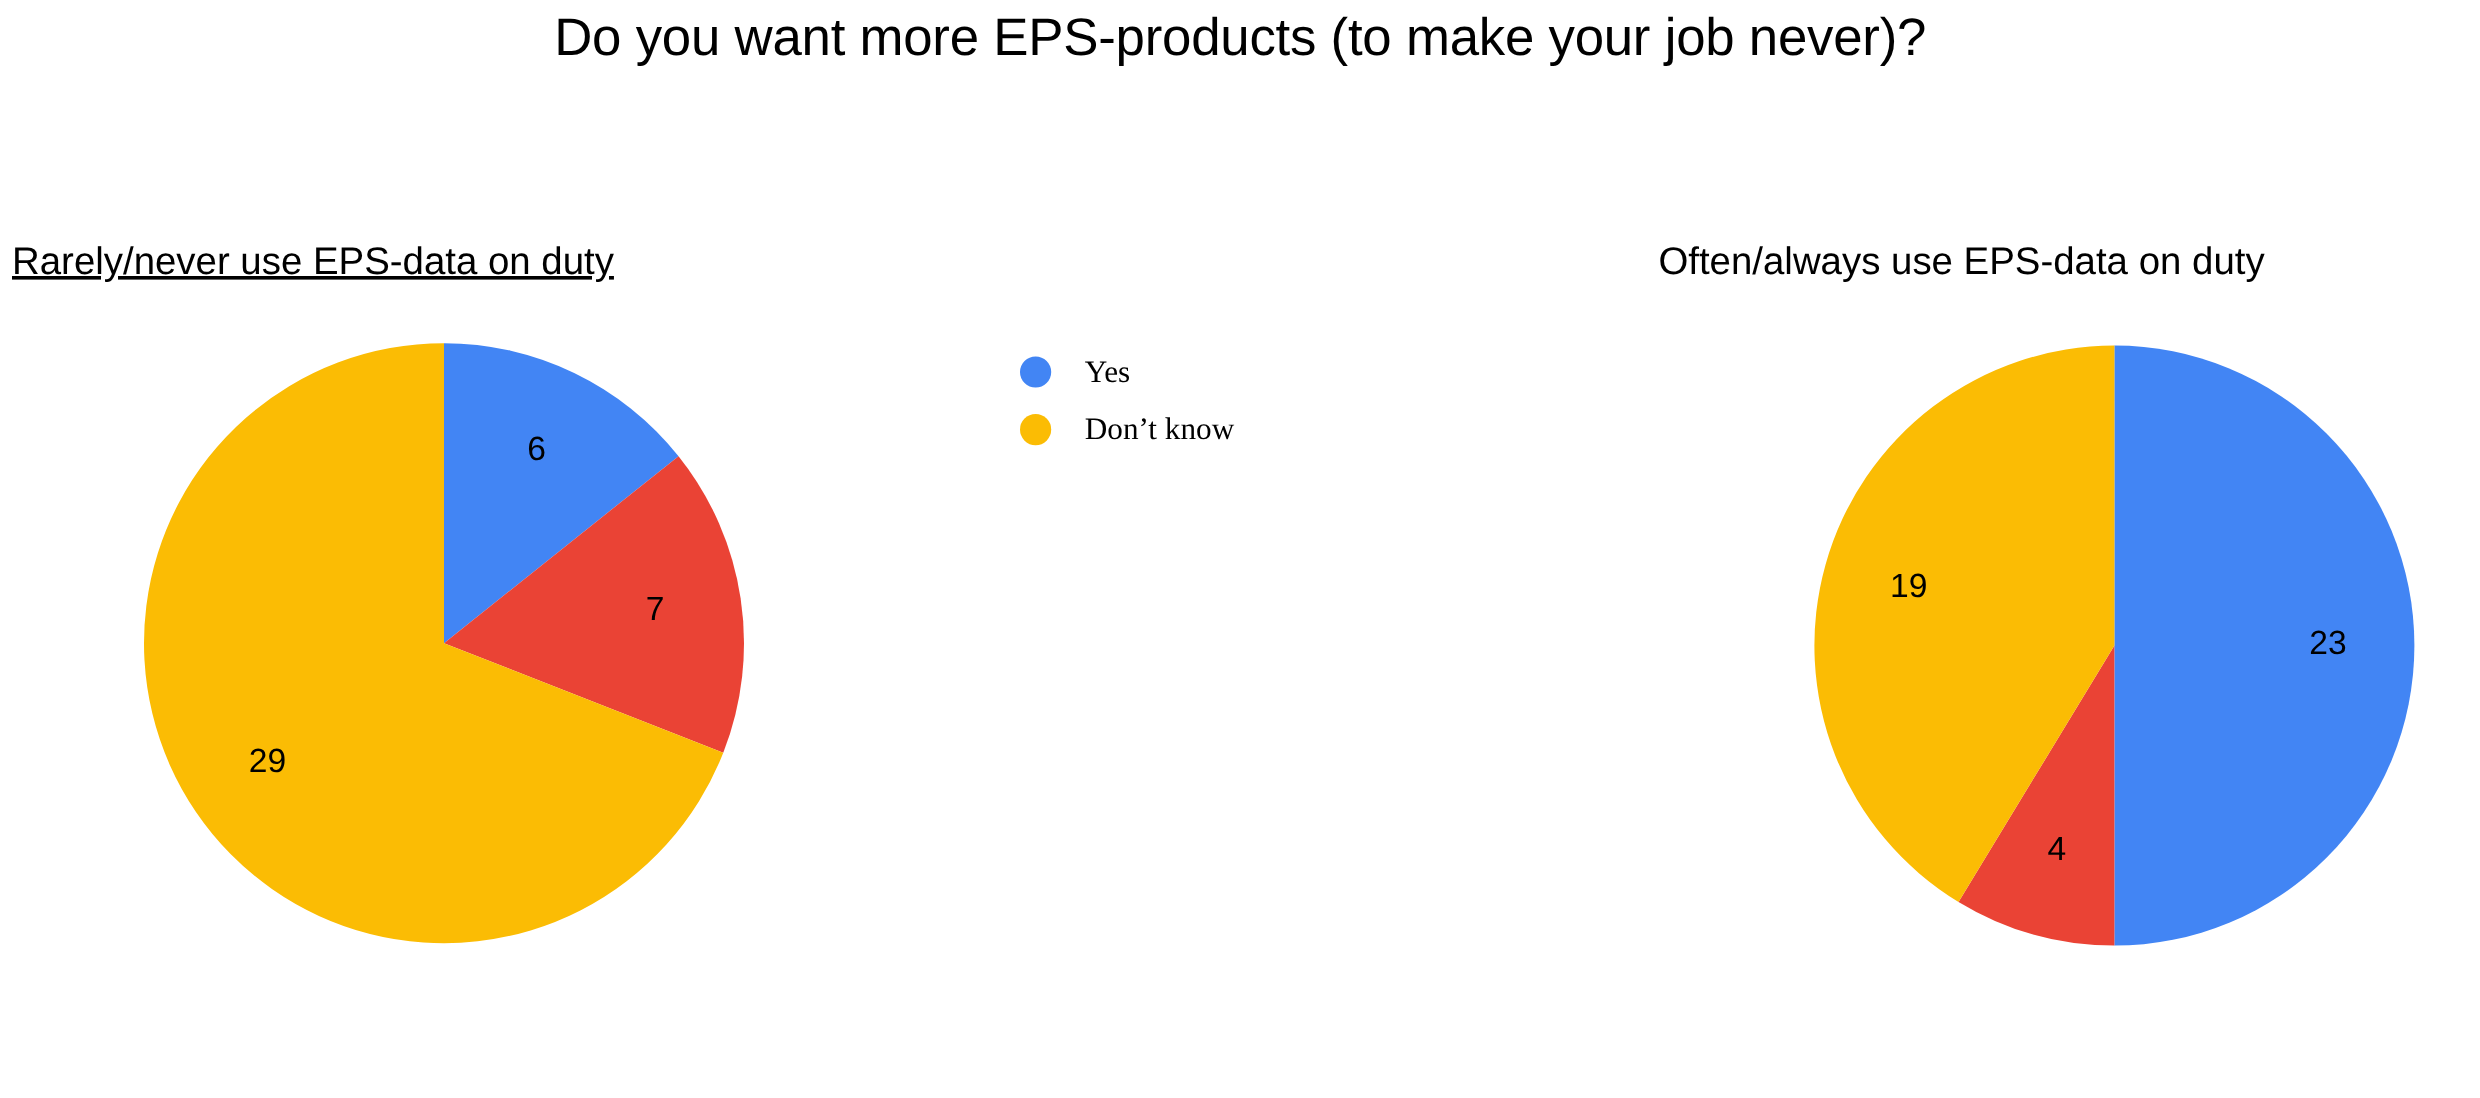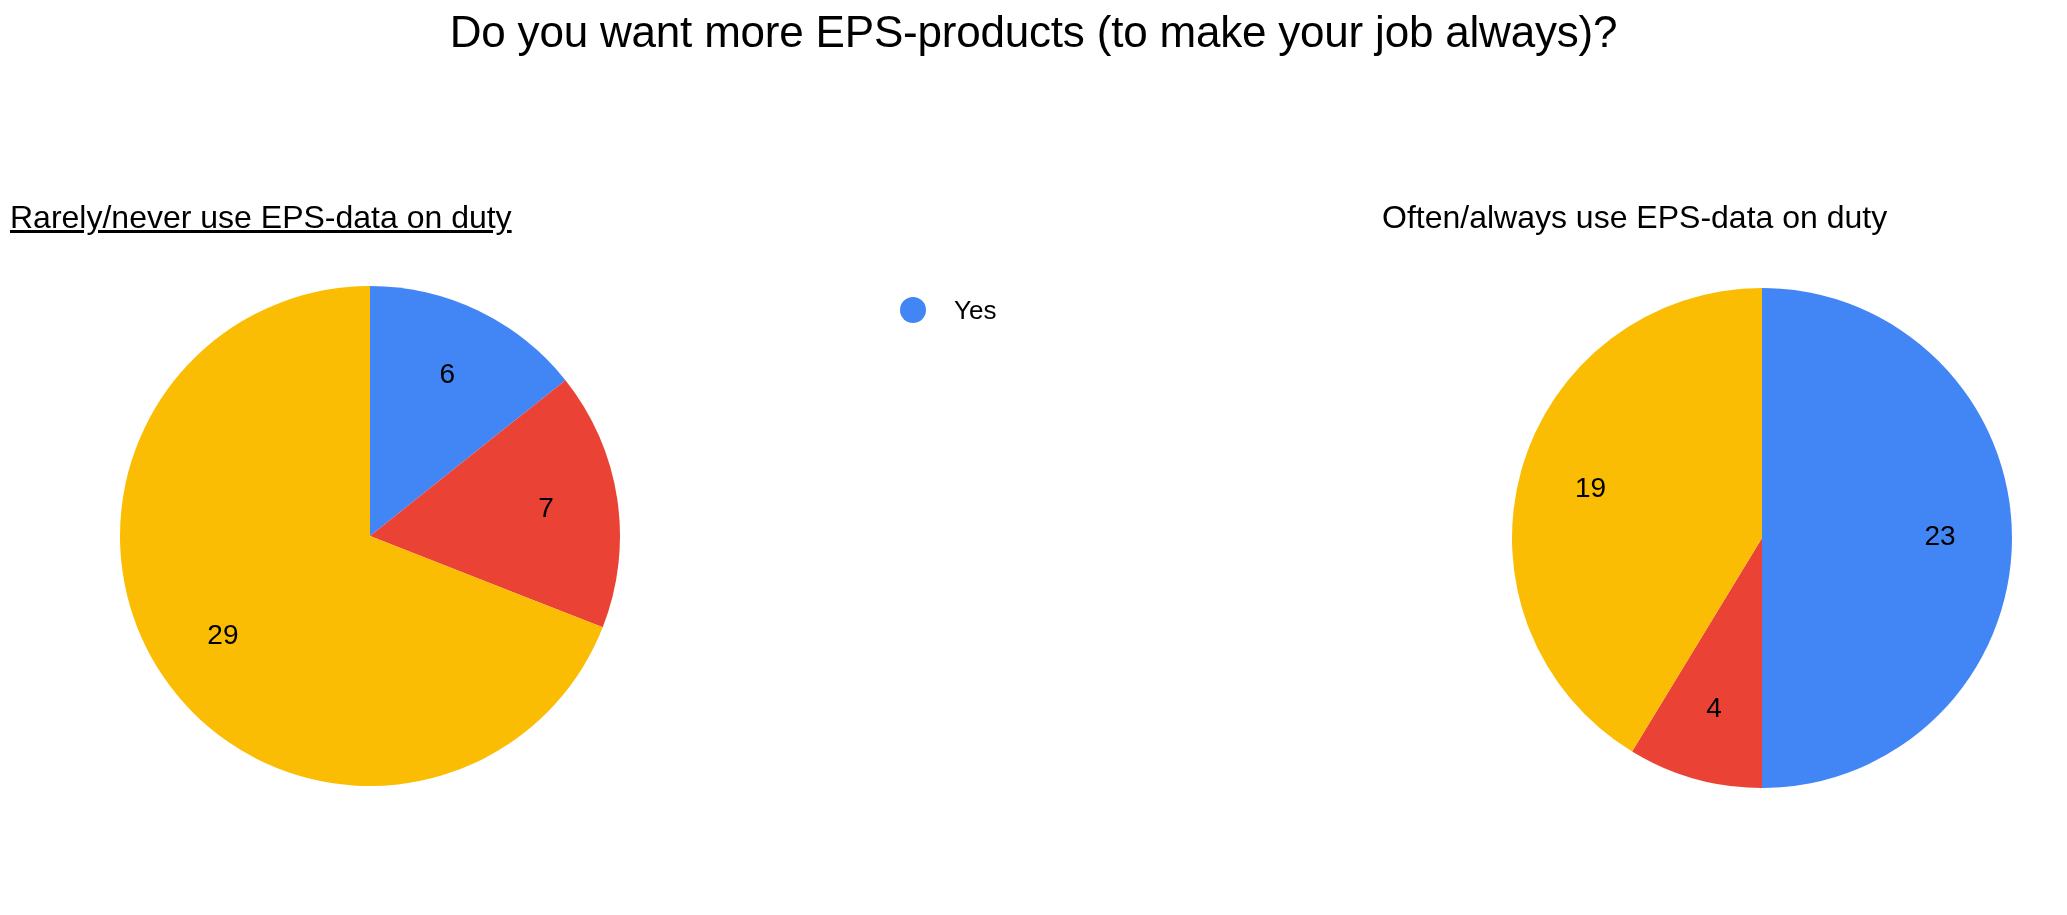--- a/index.html
+++ b/index.html
@@ -73,22 +73,23 @@
     font-size: 28px;
     fill: #000000;
     text-anchor: middle;
     dominant-baseline: middle;
   }
 
   
   #legend {
     position: absolute;
     top: 286px;
-    left: 900px;
+    left: 850px;
     width: 300px;
+    font-family: Liberation Serif, serif;
   }
   .legend-item {
     display: flex;
     align-items: center;
     height: 48px;
   }
   .legend-swatch {
     width: 26px;
     height: 26px;
     border-radius: 50%;
@@ -100,21 +101,21 @@
     line-height: 1;
     color: #000000;
     white-space: nowrap;
   }
 </style>
 </head>
 <body>
 
 <div id="chart-root">
 
-  <div class="chart-title" id="chart-title">Do you want more EPS-products (to make your job always)?</div>
+  <div class="chart-title" id="chart-title">Do you want more EPS-products (to make your job never)?</div>
 
   <div class="panel-subtitle" id="subtitle-left">Rarely/never use EPS-data on duty</div>
 
   <div class="panel-subtitle" id="subtitle-right">Often/always use EPS-data on duty</div>
 
   <div class="pie-panel" id="pie-panel-left">
     <svg class="pie-svg" viewBox="0 0 560 560">
         <path d="M 280 280 L 280.000 30.000 A 250 250 0 0 1 475.458 124.128 Z" fill="#4285F4"></path>
         <text class="slice-label" x="357.23" y="119.63">6</text>
         <path d="M 280 280 L 475.458 124.128 A 250 250 0 0 1 512.718 371.335 Z" fill="#EA4335"></path>
@@ -133,15 +134,19 @@
         <path d="M 280 280 L 150.104 493.605 A 250 250 0 0 1 280.000 30.000 Z" fill="#FBBC04"></path>
         <text class="slice-label" x="108.60" y="231.98">19</text>
       </svg>
   </div>
 
   <div id="legend">
       <div class="legend-item">
         <span class="legend-swatch" style="background: rgb(66, 133, 244);"></span>
         <span class="legend-label">Yes</span>
       </div>
+      <div class="legend-item">
+        <span class="legend-swatch" style="background: rgb(251, 188, 4);"></span>
+        <span class="legend-label">Don’t know</span>
+      </div>
     </div>
 
 </div>
 
 </body></html>

